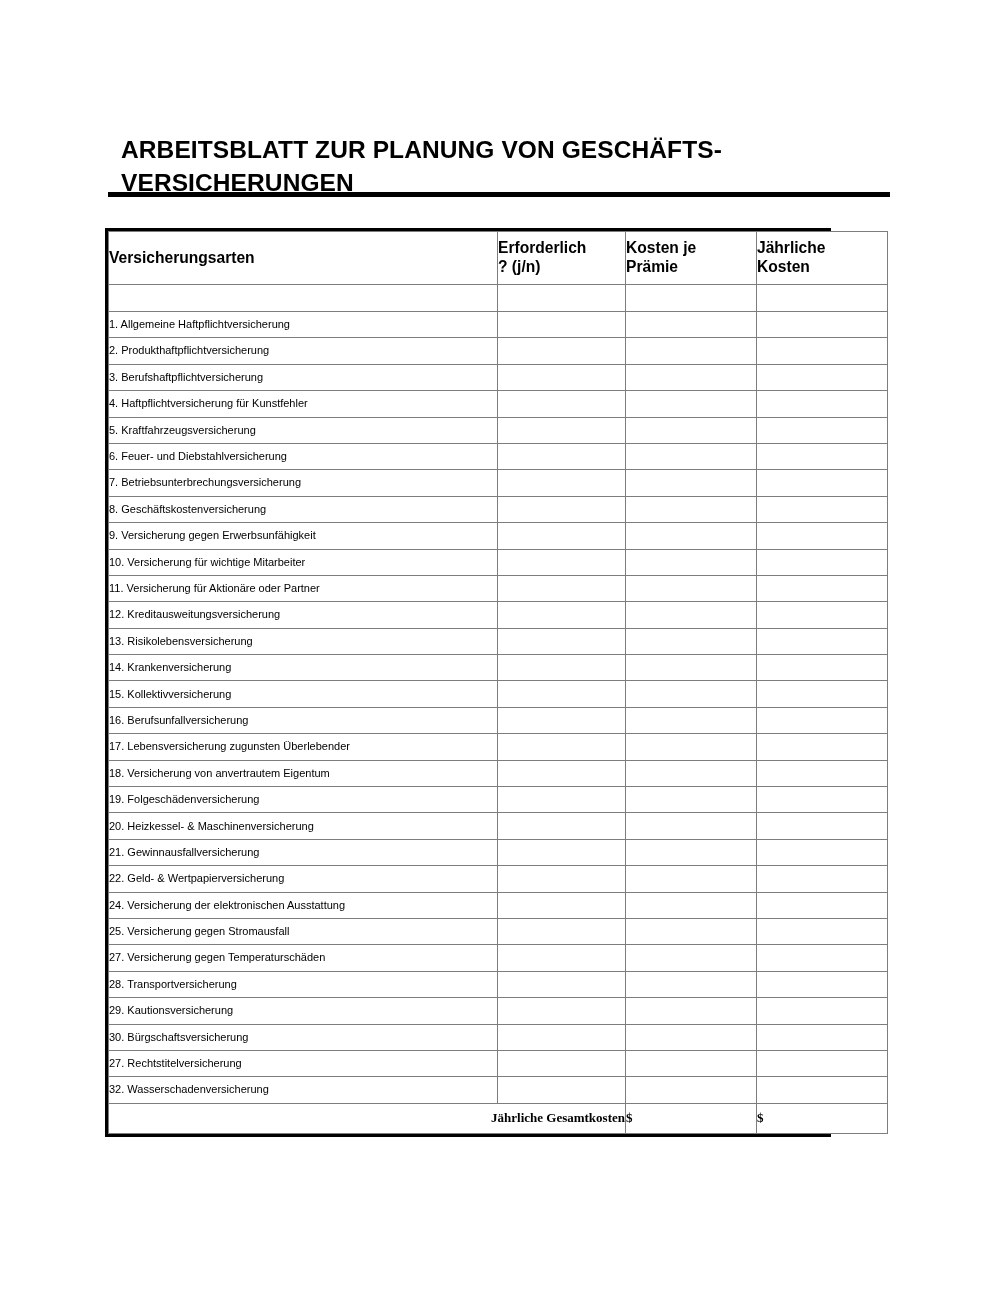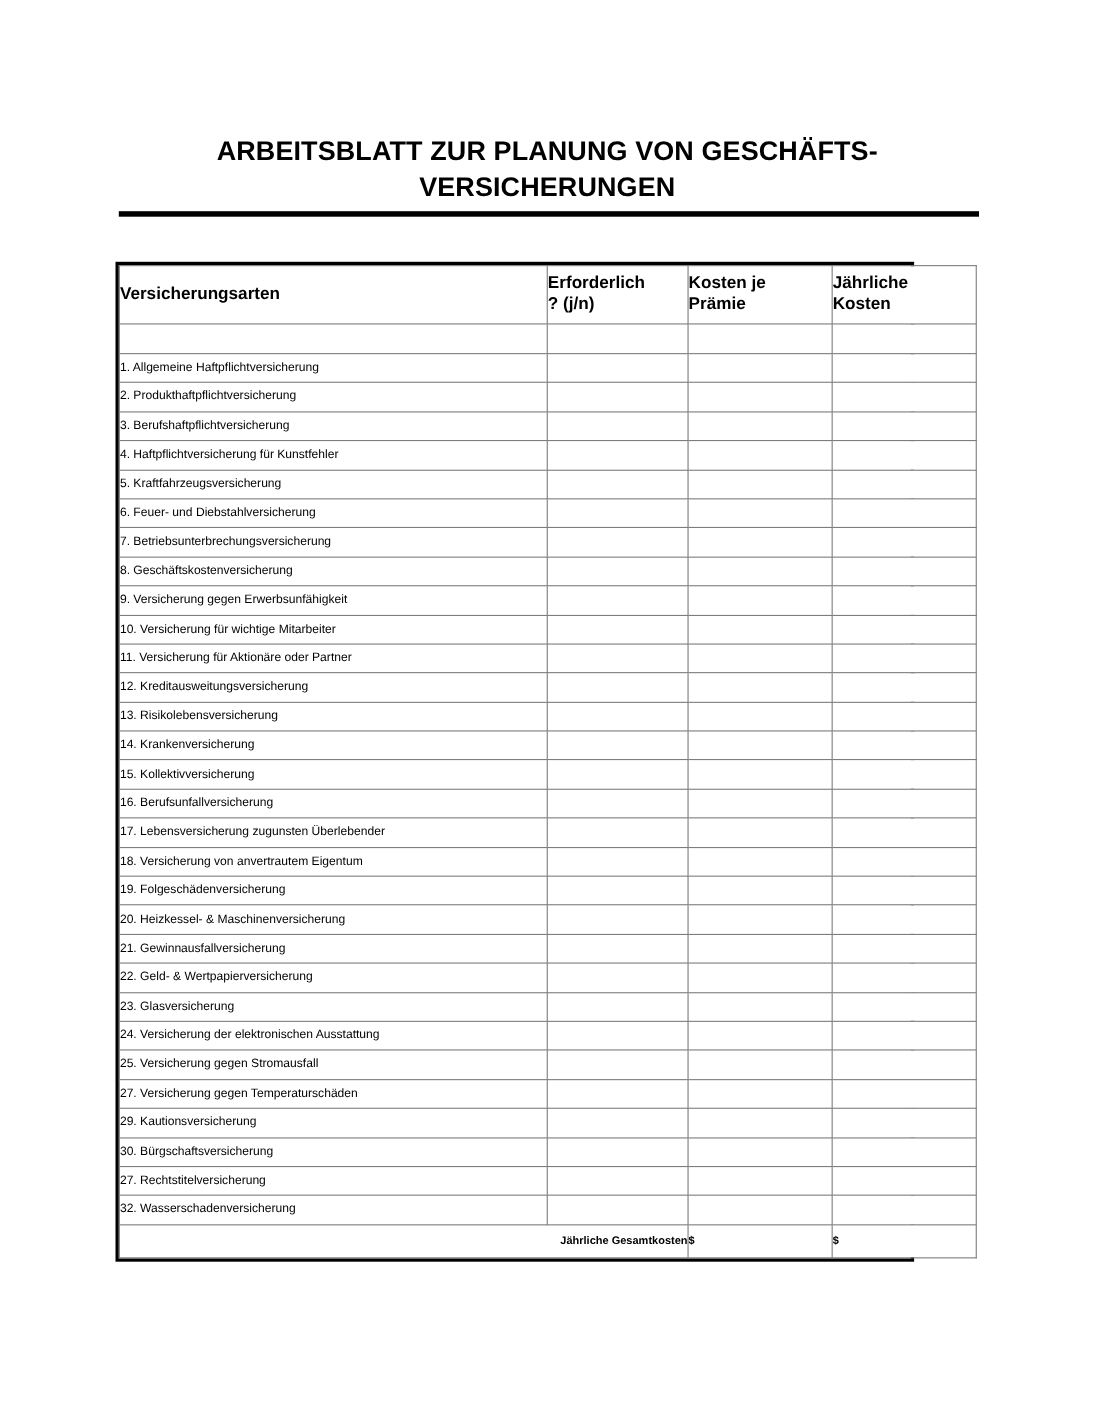--- a/index.html
+++ b/index.html
@@ -25,42 +25,42 @@
   }
 
   
   .title-block {
     position: absolute;
     left: 105px;
     top: 118px;
     width: 785px;
   }
   .doc-title {
-    margin: 4px;
+    margin: 16px;
     font-size: 24.5px;
     font-weight: bold;
     line-height: 1.33;
-    text-align: center;
+    text-align: left;
     letter-spacing: 0.1px;
     color: #000000;
   }
   .title-rule {
     position: absolute;
     left: 108px;
     top: 192px;
     width: 782px;
     height: 5px;
     background: #000000;
   }
 
   
   .table-wrap {
     position: absolute;
     left: 105px;
-    top: 238px;
+    top: 228px;
     width: 726px;
     border: 3px solid #000000;
     box-sizing: border-box;
     background: #ffffff;
   }
   table.sheet {
     width: 100%;
     border-collapse: collapse;
     table-layout: fixed;
     font-size: 14.6px;
@@ -116,21 +116,22 @@
     white-space: nowrap;
     overflow: hidden;
   }
   td.blank-cell {
     background: #ffffff;
   }
 
   tr.total-row td {
     height: 29px;
     font-weight: bold;
-    font-size: 10px;
+    font-size: 13px;
+    font-family: Liberation Serif, serif;
   }
   td.total-label {
     text-align: right;
     padding-right: 9px;
   }
   td.total-value {
     text-align: left;
     padding-left: 9px;
   }
 </style>
@@ -307,39 +308,39 @@
             <td class="blank-cell"></td>
             <td class="blank-cell"></td>
           </tr>
           <tr class="item-row">
             <td class="item-name">22. Geld- &amp; Wertpapierversicherung</td>
             <td class="blank-cell"></td>
             <td class="blank-cell"></td>
             <td class="blank-cell"></td>
           </tr>
           <tr class="item-row">
-            <td class="item-name">23. Glasversicherung</td>
-            <td class="blank-cell"></td>
-            <td class="blank-cell"></td>
-            <td class="blank-cell"></td>
-          </tr>
-          <tr class="item-row">
             <td class="item-name">24. Versicherung der elektronischen Ausstattung</td>
             <td class="blank-cell"></td>
             <td class="blank-cell"></td>
             <td class="blank-cell"></td>
           </tr>
           <tr class="item-row">
             <td class="item-name">25. Versicherung gegen Stromausfall</td>
             <td class="blank-cell"></td>
             <td class="blank-cell"></td>
             <td class="blank-cell"></td>
           </tr>
           <tr class="item-row">
             <td class="item-name">27. Versicherung gegen Temperaturschäden</td>
+            <td class="blank-cell"></td>
+            <td class="blank-cell"></td>
+            <td class="blank-cell"></td>
+          </tr>
+          <tr class="item-row">
+            <td class="item-name">28. Transportversicherung</td>
             <td class="blank-cell"></td>
             <td class="blank-cell"></td>
             <td class="blank-cell"></td>
           </tr>
           <tr class="item-row">
             <td class="item-name">29. Kautionsversicherung</td>
             <td class="blank-cell"></td>
             <td class="blank-cell"></td>
             <td class="blank-cell"></td>
           </tr>

